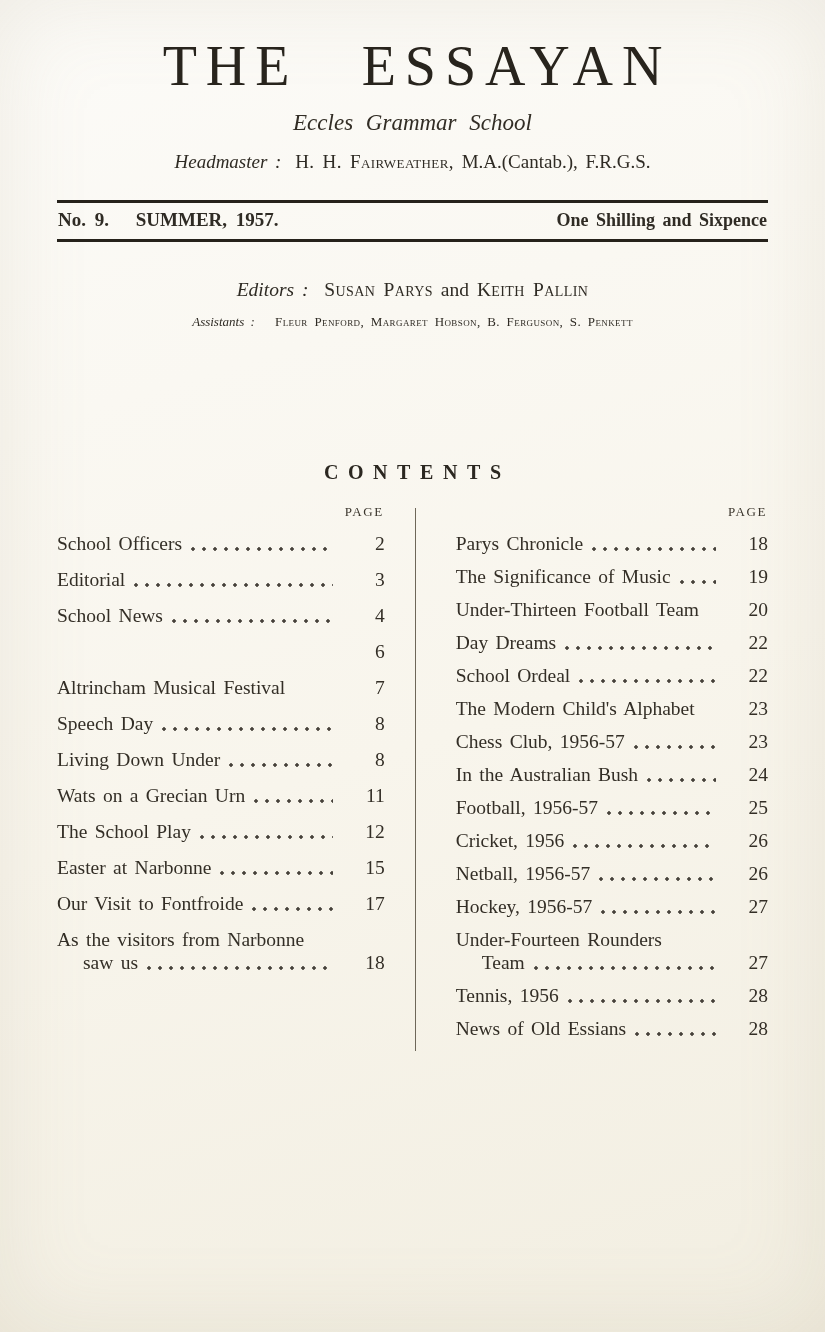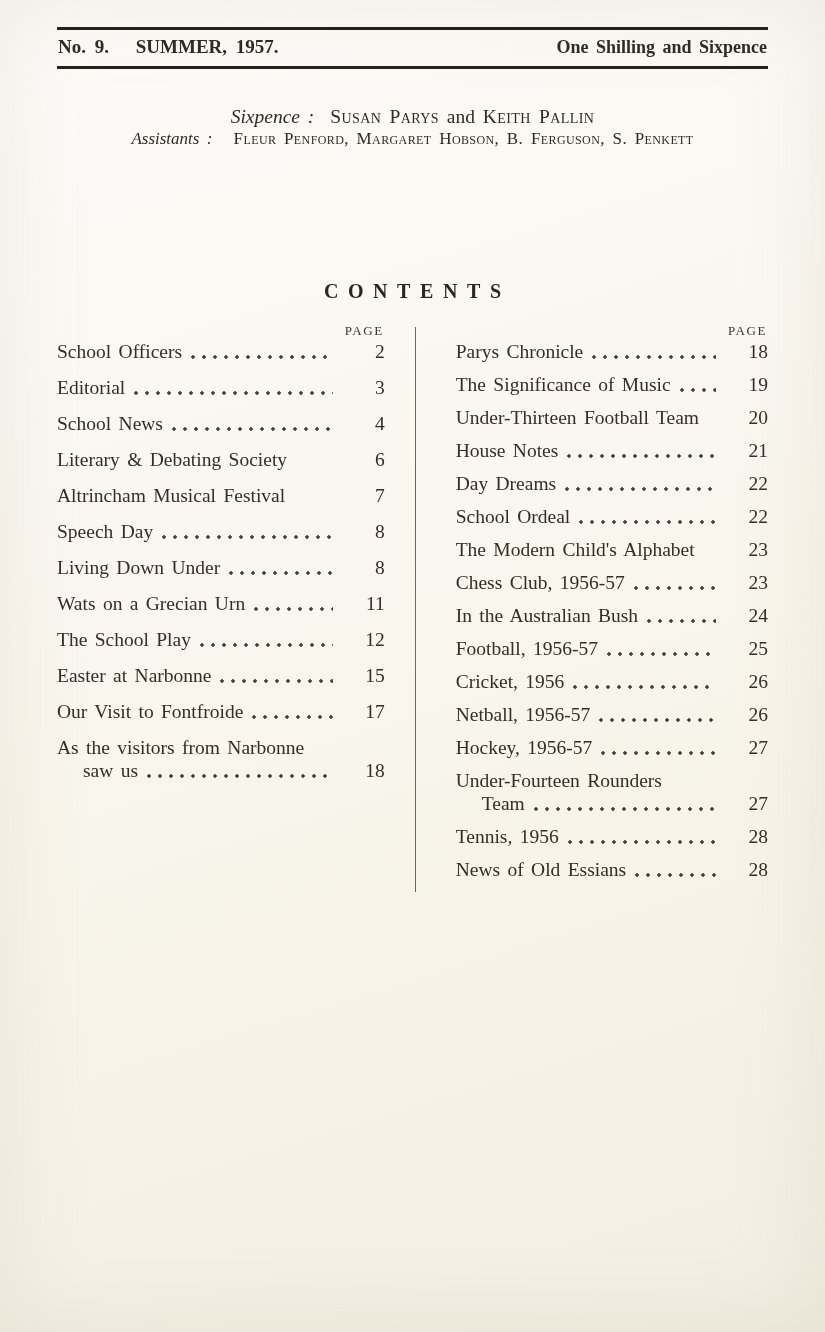--- a/index.html
+++ b/index.html
@@ -57,21 +57,21 @@
     font-weight: bold;
   }
   .issue-left { font-size: 19px; word-spacing: 4px; }
   .issue-left span + span { margin-left: 18px; margin-top: 40px; }
   .issue-price { font-size: 18px; word-spacing: 3px; }
 
   
   .staff { margin-top: 37px; }
   .editors-line { text-align: center; font-size: 19.5px; word-spacing: 3px; }
   .editors-line .it { margin-right: 8px; }
-  .assistants-line { margin-top: 1px; text-align: center; font-size: 17px; word-spacing: 3px; }
+  .assistants-line { margin-top: 13px; text-align: center; font-size: 13px; word-spacing: 3px; }
   .assistants-line .it { margin-right: 14px; }
 
   
   .contents-heading {
     margin: 131px 0 20px 0;
     text-align: center;
     font-size: 20px;
     font-weight: bold;
     letter-spacing: 0.48em;
     padding-left: 0.48em;
@@ -84,21 +84,21 @@
     align-items: stretch;
   }
   .toc-col { box-sizing: border-box; }
   .toc-left { width: 358px; padding-right: 30px; }
   .toc-divider { width: 1px; background: #6e6759; margin-top: 4px; }
   .toc-right { flex: 1; padding-left: 40px; }
   .page-col-label {
     font-size: 13px;
     letter-spacing: 0.12em;
     text-align: right;
-    margin-bottom: 2px;
+    margin-bottom: 13px;
     padding-right: 1px;
     color: #3a352c;
   }
   .toc-row {
     display: flex;
     align-items: flex-end;
     line-height: 22px;
     font-size: 19.5px;
     word-spacing: 2.5px;
     color: #332e26;
@@ -131,32 +131,41 @@
     letter-spacing: 0.14em;
     word-spacing: 8px;
     color: #35302a;
   }
 </style>
 </head>
 <body>
 
 <div class="page">
 
+  <header>
+    <h1 class="masthead-title">THE ESSAYAN</h1>
+    <div class="masthead-school">Eccles Grammar School</div>
+    <div class="masthead-headmaster">
+      <span class="it">Headmaster :</span>
+      <span class="sc">H. H. Fairweather,</span>
+      <span>M.A.(Cantab.), F.R.G.S.</span>
+    </div>
+  </header>
 
   <div class="issue-bar">
     <div class="issue-left">
       <span>No. 9.</span>
       <span>SUMMER, 1957.</span>
     </div>
     <div class="issue-price">One Shilling and Sixpence</div>
   </div>
 
   <div class="staff">
     <div class="editors-line">
-      <span class="it">Sixpence :</span>
+      <span class="it">Editors :</span>
       <span class="sc">Susan Parys</span>
       <span>and</span>
       <span class="sc">Keith Pallin</span>
     </div>
     <div class="assistants-line">
       <span class="it">Assistants :</span>
       <span class="sc">Fleur Penford, Margaret Hobson, B. Ferguson, S. Penkett</span>
     </div>
   </div>
 
@@ -175,21 +184,20 @@
     <span class="toc-title">Editorial</span>
     <span class="toc-leader"></span>
     <span class="toc-page">3</span>
   </div>
           <div class="toc-row">
     <span class="toc-title">School News</span>
     <span class="toc-leader"></span>
     <span class="toc-page">4</span>
   </div>
           <div class="toc-row">
-    <span class="toc-title">Literary &amp; Debating Society</span>
     <span class="toc-leader no-dots"></span>
     <span class="toc-page">6</span>
   </div>
           <div class="toc-row">
     <span class="toc-title">Altrincham Musical Festival</span>
     <span class="toc-leader no-dots"></span>
     <span class="toc-page">7</span>
   </div>
           <div class="toc-row">
     <span class="toc-title">Speech Day</span>
@@ -245,25 +253,20 @@
     <span class="toc-title">The Significance of Music</span>
     <span class="toc-leader"></span>
     <span class="toc-page">19</span>
   </div>
           <div class="toc-row">
     <span class="toc-title">Under-Thirteen Football Team</span>
     <span class="toc-leader no-dots"></span>
     <span class="toc-page">20</span>
   </div>
           <div class="toc-row">
-    <span class="toc-title">House Notes</span>
-    <span class="toc-leader"></span>
-    <span class="toc-page">21</span>
-  </div>
-          <div class="toc-row">
     <span class="toc-title">Day Dreams</span>
     <span class="toc-leader"></span>
     <span class="toc-page">22</span>
   </div>
           <div class="toc-row">
     <span class="toc-title">School Ordeal</span>
     <span class="toc-leader"></span>
     <span class="toc-page">22</span>
   </div>
           <div class="toc-row">

